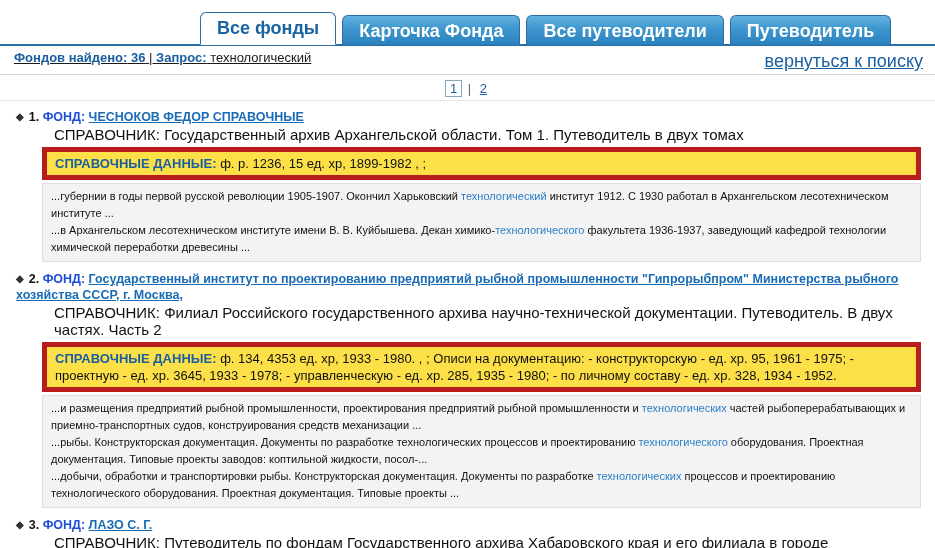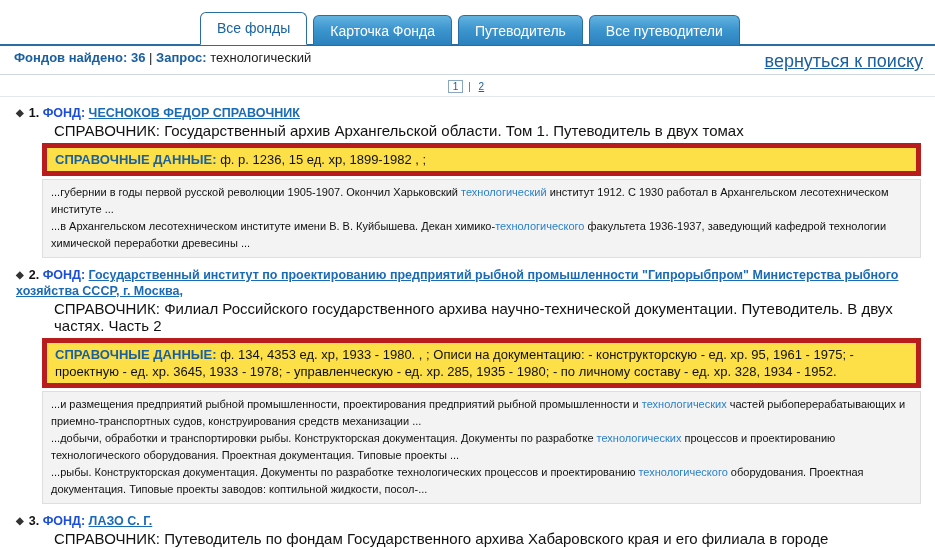--- a/index.html
+++ b/index.html
@@ -25,22 +25,22 @@
   }
   .tabs {
     position: absolute;
     left: 200px;
     bottom: -1px;
     display: flex;
     align-items: flex-end;
     gap: 6px;
   }
   .tab {
-    font-size: 14px;
-    font-weight: normal;
+    font-size: 18px;
+    font-weight: bold;
     color: #ffffff;
     background: linear-gradient(to bottom, #62b3e0 0%, #3e96cf 45%, #2a81bd 100%);
     border: 1px solid #2b6ca3;
     border-bottom: none;
     border-radius: 6px 6px 0 0;
     padding: 7px 16px 6px 16px;
     line-height: 16px;
     cursor: pointer;
     white-space: nowrap;
   }
@@ -54,37 +54,38 @@
   }
 
   
   .infobar {
     height: 24px;
     padding: 4px 8px 0 14px;
     font-size: 13px;
     color: #1a1a1a;
     position: relative;
     border-bottom: 1px solid #cfd8de;
+    text-decoration: underline;
   }
   .infobar b { color: #1a5fa0; }
   .infobar .q-label { color: #1a5fa0; font-weight: bold; }
   .back-link {
     position: absolute;
     right: 12px;
     top: 5px;
     font-size: 18px;
     color: #1a5fa0;
     text-decoration: underline;
     cursor: pointer;
   }
 
   
   .pager {
     text-align: center;
-    font-size: 10px;
+    font-size: 13px;
     padding: 6px 0 4px 0;
     color: #333;
     border-bottom: 1px solid #e2e8ec;
   }
   .pager .cur {
     border: 1px solid #8aa8bd;
     padding: 0 4px;
     color: #1a5fa0;
     background: #fff;
   }
@@ -154,22 +155,22 @@
 </style>
 </head>
 <body>
 
 <div id="page">
 
   <div class="tabbar">
     <div class="tabs">
       <div class="tab active">Все фонды</div>
       <div class="tab">Карточка Фонда</div>
+      <div class="tab">Все путеводители</div>
       <div class="tab">Путеводитель</div>
-      <div class="tab">Все путеводители</div>
     </div>
   </div>
 
   <div class="infobar">
     <b>Фондов найдено:</b>
     <b>36</b>
     <span>|</span>
     <span class="q-label">Запрос:</span>
     <span>технологический</span>
     <span class="back-link">вернуться к поиску</span>
@@ -180,21 +181,21 @@
     <span class="sep">|</span>
     <span class="pg">2</span>
   </div>
 
   <div class="results">
 
     <div class="item">
       <div class="item-head">
         <span class="bullet">◆</span><span>1.</span>
         <span class="fund-label">ФОНД:</span>
-        <span class="fund-name">ЧЕСНОКОВ ФЕДОР СПРАВОЧНИК</span>
+        <span class="fund-name">ЧЕСНОКОВ ФЕДОР СПРАВОЧНЫЕ</span>
       </div>
       <div class="guide">
         <span class="gl" style="font-weight:normal">СПРАВОЧНИК:</span>
         <span>Государственный архив Архангельской области. Том 1. Путеводитель в двух томах</span>
       </div>
       <div class="spravka">
         <span class="sd">СПРАВОЧНЫЕ ДАННЫЕ:</span>
         <span>ф. р. 1236, 15 ед. хр, 1899-1982 , ;</span>
       </div>
       <div class="snippets">
@@ -212,22 +213,22 @@
       <div class="guide">
         <span class="gl" style="font-weight:normal">СПРАВОЧНИК:</span>
         <span>Филиал Российского государственного архива научно-технической документации. Путеводитель. В двух частях. Часть 2</span>
       </div>
       <div class="spravka">
         <span class="sd">СПРАВОЧНЫЕ ДАННЫЕ:</span>
         <span>ф. 134, 4353 ед. хр, 1933 - 1980. , ; Описи на документацию: - конструкторскую - ед. хр. 95, 1961 - 1975; - проектную - ед. хр. 3645, 1933 - 1978; - управленческую - ед. хр. 285, 1935 - 1980; - по личному составу - ед. хр. 328, 1934 - 1952.</span>
       </div>
       <div class="snippets">
         <p class="snippet"><span>...и размещения предприятий рыбной промышленности, проектирования предприятий рыбной промышленности и </span><span class="hl">технологических</span><span> частей рыбоперерабатывающих и приемно-транспортных судов, конструирования средств механизации ...</span></p>
+        <p class="snippet"><span>...рыбы. Конструкторская документация. Документы по разработке технологических процессов и проектированию </span><span class="hl">технологического</span><span> оборудования. Проектная документация. Типовые проекты заводов: коптильной жидкости, посол-...</span></p>
         <p class="snippet"><span>...добычи, обработки и транспортировки рыбы. Конструкторская документация. Документы по разработке </span><span class="hl">технологических</span><span> процессов и проектированию технологического оборудования. Проектная документация. Типовые проекты ...</span></p>
-        <p class="snippet"><span>...рыбы. Конструкторская документация. Документы по разработке технологических процессов и проектированию </span><span class="hl">технологического</span><span> оборудования. Проектная документация. Типовые проекты заводов: коптильной жидкости, посол-...</span></p>
       </div>
     </div>
 
     <div class="item">
       <div class="item-head">
         <span class="bullet">◆</span><span>3.</span>
         <span class="fund-label">ФОНД:</span>
         <span class="fund-name">ЛАЗО С. Г.</span>
       </div>
       <div class="guide">

